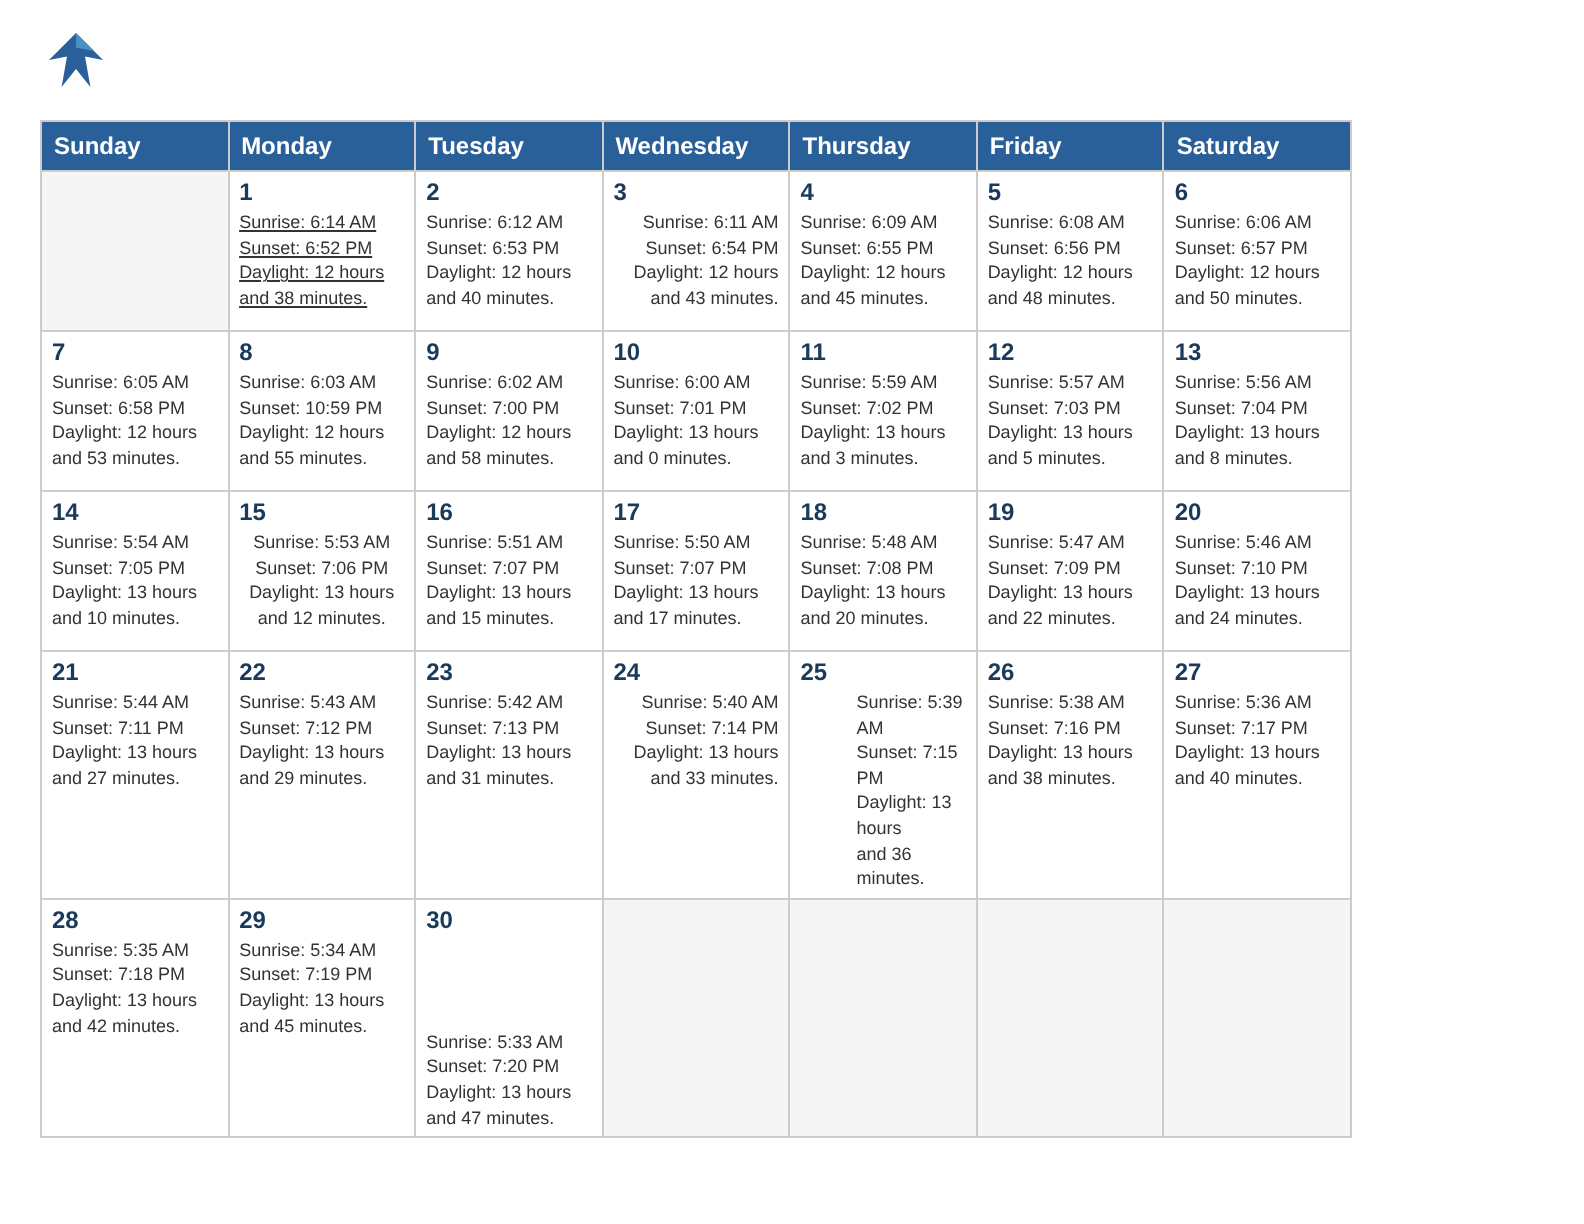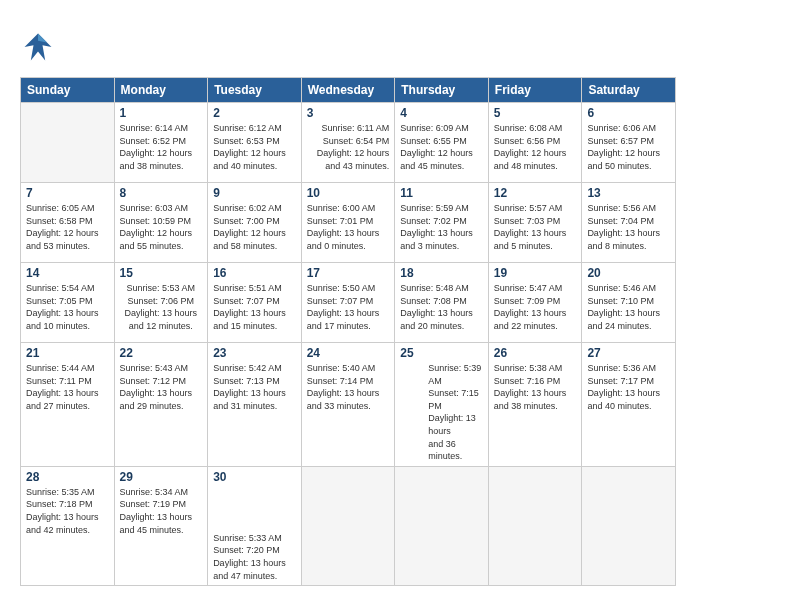--- a/index.html
+++ b/index.html
@@ -5,21 +5,21 @@
     * { margin: 0; padding: 0; box-sizing: border-box; }
     body {
       font-family: Arial, sans-serif;
       background: #fff;
       width: 792px;
       height: 612px;
       overflow: hidden;
     }
     .page {
       width: 696px;
-      padding: 29px 20px 10px 20px;
+      padding: 12px 20px 10px 20px;
     }
     .header {
       display: flex;
       justify-content: space-between;
       align-items: flex-start;
       margin-bottom: 12px;
     }
     .title-area {
       text-align: right;
     }
@@ -129,21 +129,21 @@
           <th>Thursday</th>
           <th>Friday</th>
           <th>Saturday</th>
         </tr>
     </thead>
     <tbody id="calendar-body">
     <tr>
           <td class="empty"></td>
           <td>
             <span class="day-num">1</span>
-            <div class="day-info" style="white-space: pre-line;">Sunrise: 6:14 AM
+            <div class="day-info" style="white-space: pre-line; text-decoration: underline;">Sunrise: 6:14 AM
 Sunset: 6:52 PM
 Daylight: 12 hours
 and 38 minutes.</div>
           </td>
           <td>
             <span class="day-num">2</span>
             <div class="day-info" style="white-space: pre-line;">Sunrise: 6:12 AM
 Sunset: 6:53 PM
 Daylight: 12 hours
 and 40 minutes.</div>
@@ -296,21 +296,21 @@
           </td>
           <td>
             <span class="day-num">23</span>
             <div class="day-info" style="white-space: pre-line;">Sunrise: 5:42 AM
 Sunset: 7:13 PM
 Daylight: 13 hours
 and 31 minutes.</div>
           </td>
           <td>
             <span class="day-num">24</span>
-            <div class="day-info" style="white-space: pre-line;">Sunrise: 5:40 AM
+            <div class="day-info" style="white-space: pre-line; text-align: right;">Sunrise: 5:40 AM
 Sunset: 7:14 PM
 Daylight: 13 hours
 and 33 minutes.</div>
           </td>
           <td>
             <span class="day-num">25</span>
             <div class="day-info" style="white-space: pre-line; margin-left: 28px;">Sunrise: 5:39 AM
 Sunset: 7:15 PM
 Daylight: 13 hours
 and 36 minutes.</div>

